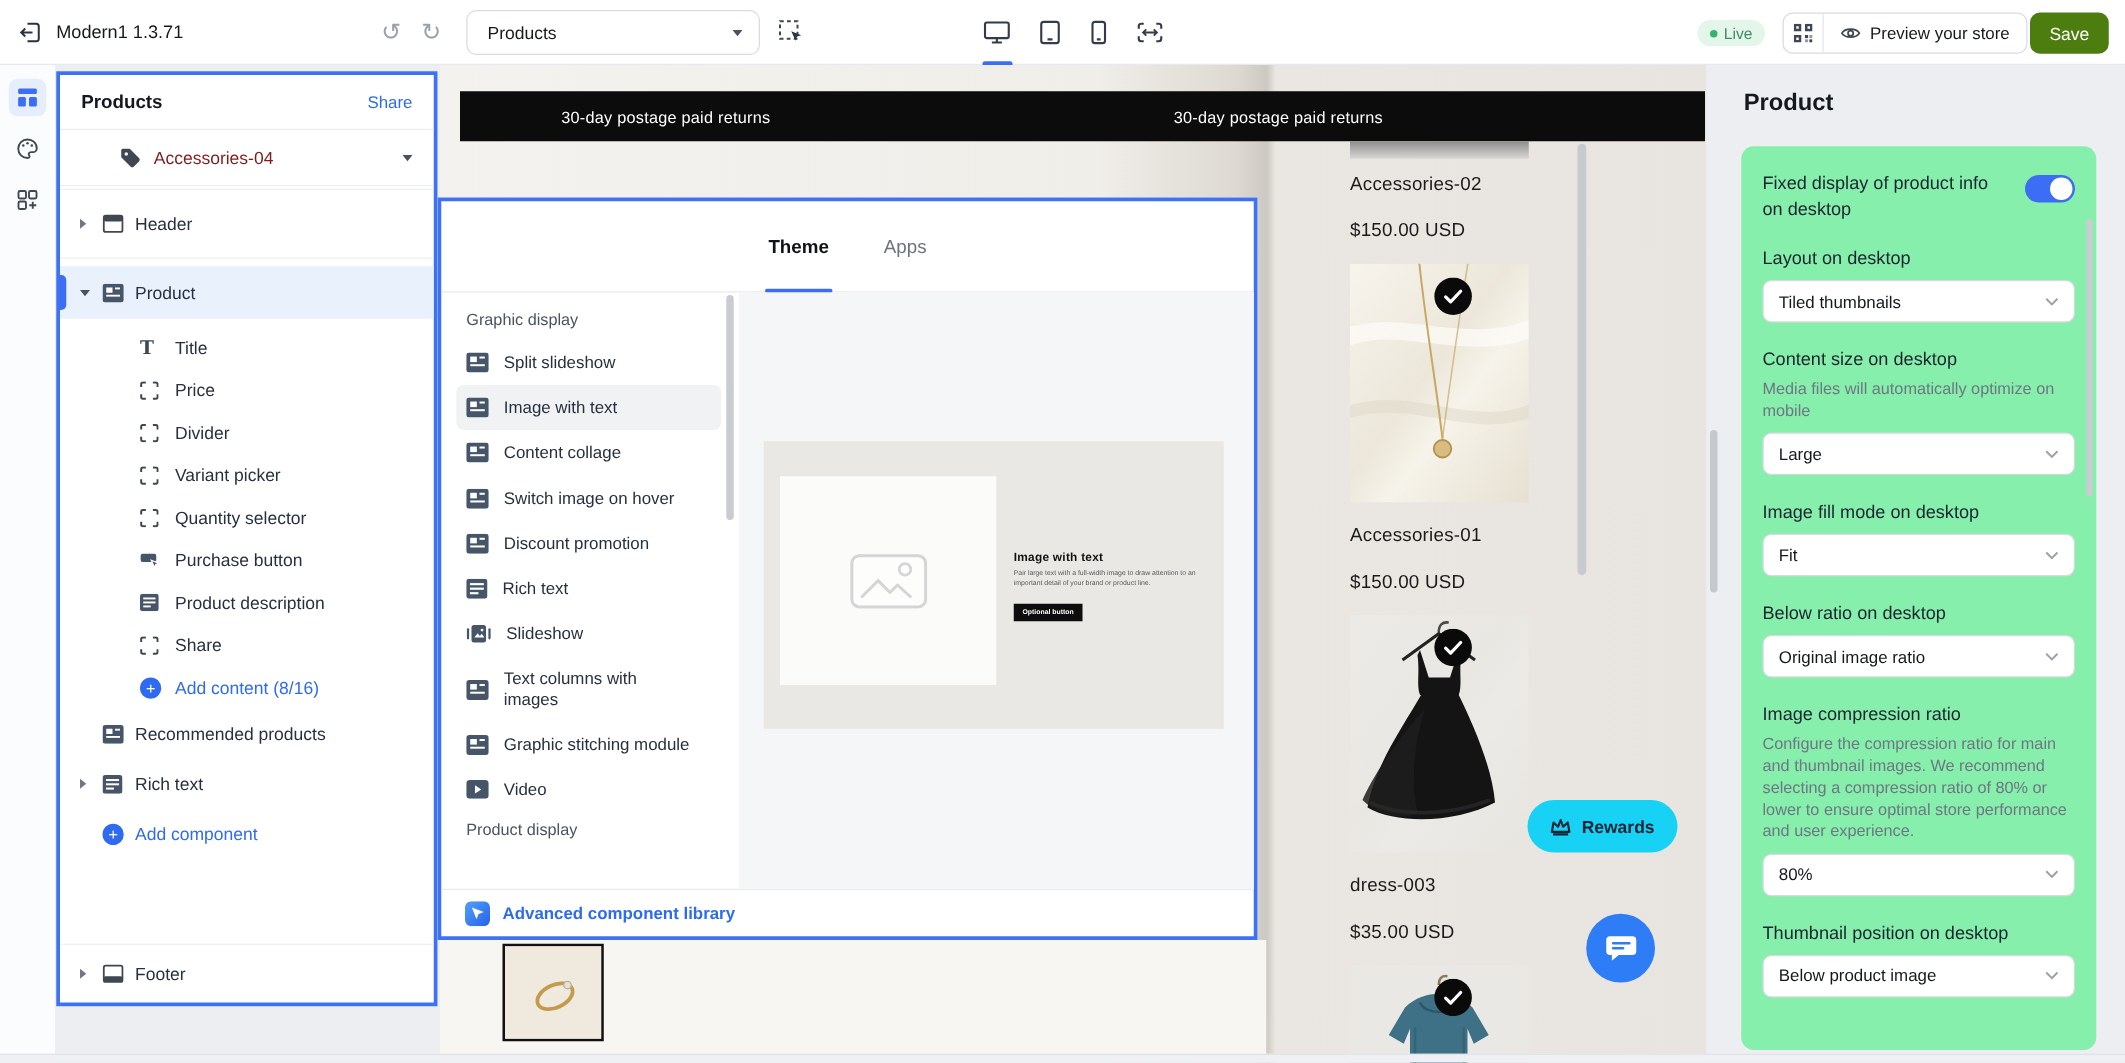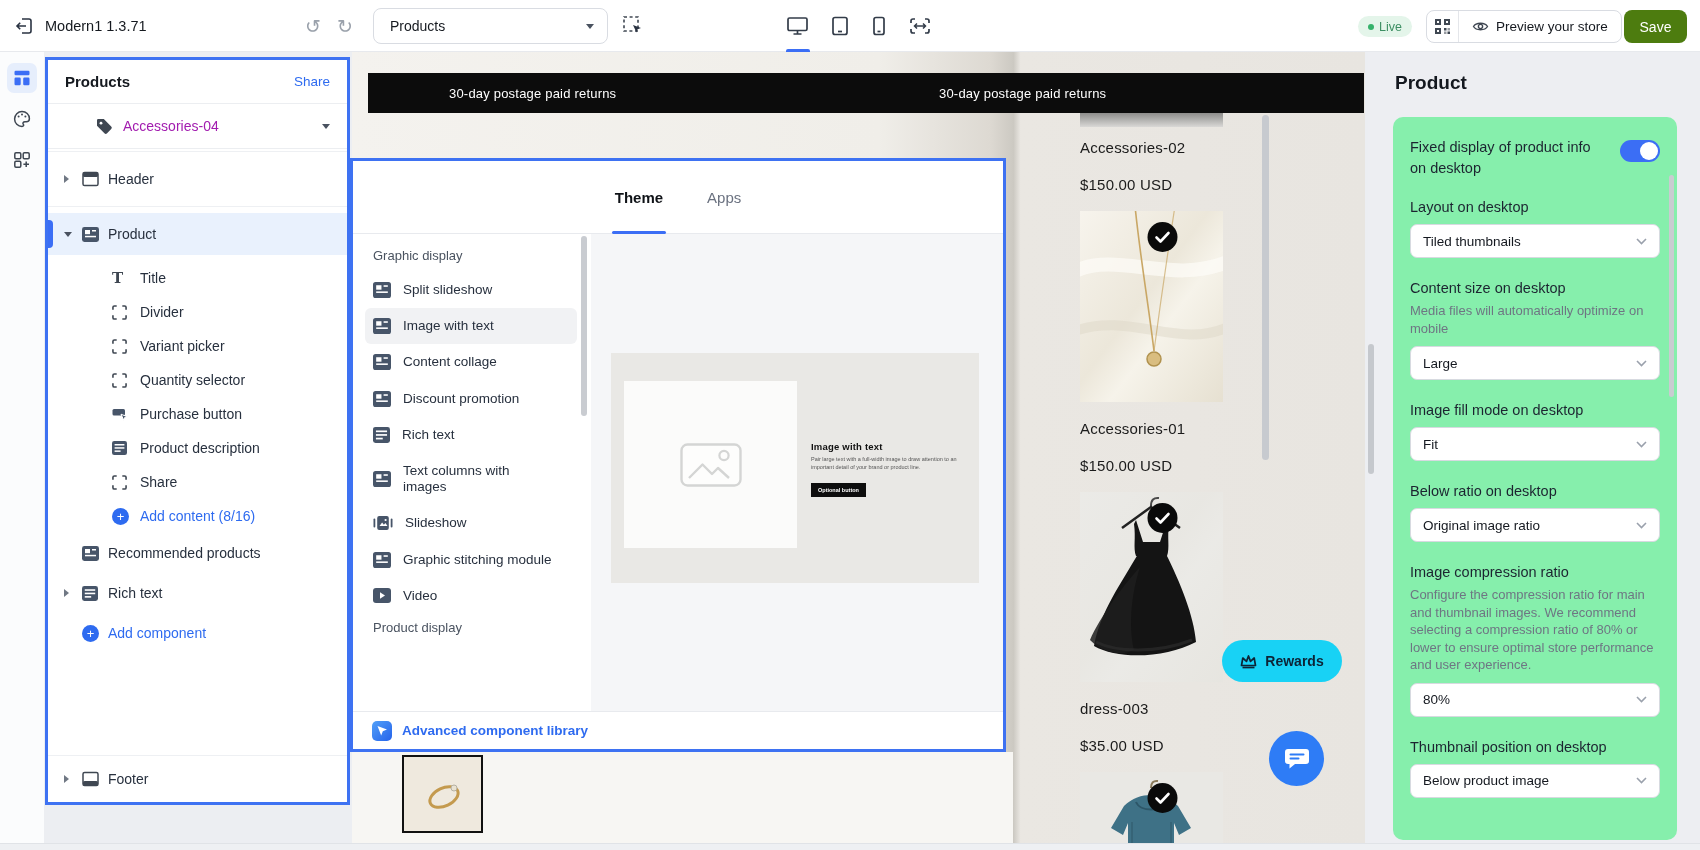--- a/index.html
+++ b/index.html
@@ -28,21 +28,21 @@
   
   .rail { position:absolute; left:0; top:52px; width:44px; height:798px; background:#fbfcfd; z-index:5; }
   .rail-btn { width:30px; height:30px; margin:11px auto 8px; display:flex; align-items:center; justify-content:center; border-radius:7px; }
   .rail-btn.active { background:#e6eefc; }
 
   
   .sidebar { position:absolute; left:45px; top:57px; width:305px; height:748px; background:#fff; border:3px solid #3e72f2; z-index:10; display:flex; flex-direction:column; overflow:hidden; }
   .sb-header { height:44px; min-height:44px; border-bottom:1px solid #eceef1; display:flex; align-items:center; justify-content:space-between; padding:0 17px; }
   .sb-title { font-size:15px; font-weight:bold; color:#15191f; }
   .sb-expand { font-size:13.5px; color:#2e6bf0; cursor:pointer; }
-  .sb-template { height:45px; min-height:45px; border-bottom:1px solid #eceef1; display:flex; align-items:center; gap:10px; padding:0 16px 0 47px; position:relative; font-size:14px; color:#a21caf; }
+  .sb-template { height:45px; min-height:45px; border-bottom:1px solid #eceef1; display:flex; align-items:center; gap:10px; padding:0 16px 0 47px; position:relative; font-size:14px; color:#7f1d1d; }
   .sb-template .caret-d { position:absolute; right:17px; }
   .sb-tree { flex:1; display:flex; flex-direction:column; padding-top:2px; overflow:hidden; }
   .t-row { display:flex; align-items:center; position:relative; padding-left:16px; font-size:14px; color:#27303e; cursor:pointer; }
   .t-row.top { height:42px; min-height:42px; margin:6px 0; }
   .t-row.mid { height:40px; min-height:40px; }
   .t-row.child { height:34px; min-height:34px; padding-left:64px; }
   .t-row.selected { background:#e9f1fd; }
   .sel-tab { position:absolute; left:-1px; top:7px; width:6px; height:28px; background:#3b6ef5; border-radius:0 4px 4px 0; }
   .t-caret { width:18px; display:flex; align-items:center; }
   .t-nocaret { width:18px; }
@@ -272,20 +272,31 @@
             <rect x="3" y="8.8" width="11" height="1.5" fill="#fff"></rect>
             <rect x="10" y="3" width="4" height="1.5" fill="#fff"></rect>
           </svg>
       </span>
       <span>Product</span>
     </div>
 
     <div class="t-row child">
       <span class="t-icon-child serif-t">T</span>
       <span>Title</span>
+    </div>
+    <div class="t-row child">
+      <span class="t-icon-child">
+        <svg width="15" height="15" viewBox="0 0 16 16" fill="none" stroke="#3f4752" stroke-width="1.7">
+            <path d="M1 5V2.5A1.5 1.5 0 0 1 2.5 1H5"></path>
+            <path d="M11 1h2.5A1.5 1.5 0 0 1 15 2.5V5"></path>
+            <path d="M15 11v2.5a1.5 1.5 0 0 1-1.5 1.5H11"></path>
+            <path d="M5 15H2.5A1.5 1.5 0 0 1 1 13.5V11"></path>
+          </svg>
+      </span>
+      <span>Price</span>
     </div>
     <div class="t-row child">
       <span class="t-icon-child">
         <svg width="15" height="15" viewBox="0 0 16 16" fill="none" stroke="#3f4752" stroke-width="1.7">
             <path d="M1 5V2.5A1.5 1.5 0 0 1 2.5 1H5"></path>
             <path d="M11 1h2.5A1.5 1.5 0 0 1 15 2.5V5"></path>
             <path d="M15 11v2.5a1.5 1.5 0 0 1-1.5 1.5H11"></path>
             <path d="M5 15H2.5A1.5 1.5 0 0 1 1 13.5V11"></path>
           </svg>
       </span>
@@ -535,55 +546,66 @@
       </div>
       <div class="m-item">
         <span class="mi">
             <svg width="18" height="16" viewBox="0 0 17 15">
               <rect width="17" height="15" rx="2.4" fill="#475569"></rect>
               <rect x="3" y="3" width="5" height="4.2" fill="#fff"></rect>
               <rect x="3" y="8.8" width="11" height="1.5" fill="#fff"></rect>
               <rect x="10" y="3" width="4" height="1.5" fill="#fff"></rect>
             </svg>
           </span>
+        <span>Switch image on hover</span>
+      </div>
+      <div class="m-item">
+        <span class="mi">
+            <svg width="18" height="16" viewBox="0 0 17 15">
+              <rect width="17" height="15" rx="2.4" fill="#475569"></rect>
+              <rect x="3" y="3" width="5" height="4.2" fill="#fff"></rect>
+              <rect x="3" y="8.8" width="11" height="1.5" fill="#fff"></rect>
+              <rect x="10" y="3" width="4" height="1.5" fill="#fff"></rect>
+            </svg>
+          </span>
         <span>Discount promotion</span>
       </div>
       <div class="m-item">
         <span class="mi">
             <svg width="17" height="16" viewBox="0 0 15 14">
               <rect width="15" height="14" rx="2.2" fill="#475569"></rect>
               <rect x="2.6" y="3" width="9.8" height="1.5" fill="#fff"></rect>
               <rect x="2.6" y="6.2" width="9.8" height="1.5" fill="#fff"></rect>
               <rect x="2.6" y="9.4" width="6" height="1.5" fill="#fff"></rect>
             </svg>
           </span>
         <span>Rich text</span>
-      </div>
-      <div class="m-item">
-        <span class="mi">
-            <svg width="18" height="16" viewBox="0 0 17 15">
-              <rect width="17" height="15" rx="2.4" fill="#475569"></rect>
-              <rect x="3" y="3" width="5" height="4.2" fill="#fff"></rect>
-              <rect x="3" y="8.8" width="11" height="1.5" fill="#fff"></rect>
-              <rect x="10" y="3" width="4" height="1.5" fill="#fff"></rect>
-            </svg>
-          </span>
-        <span style="width:120px;">Text columns with images</span>
       </div>
       <div class="m-item">
         <span class="mi">
             <svg width="20" height="16" viewBox="0 0 20 16">
               <rect x="0.5" y="3.5" width="1.8" height="9" rx=".9" fill="#475569"></rect>
               <rect x="17.7" y="3.5" width="1.8" height="9" rx=".9" fill="#475569"></rect>
               <rect x="4.2" y="1" width="11.6" height="14" rx="2" fill="#475569"></rect>
               <path d="M6.5 11l2.6-3.4 1.8 2.1 1.5-1.8 2.1 3.1z" fill="#fff"></path>
               <circle cx="12.6" cy="5" r="1.1" fill="#fff"></circle>
             </svg>
           </span>
         <span>Slideshow</span>
+      </div>
+      <div class="m-item">
+        <span class="mi">
+            <svg width="18" height="16" viewBox="0 0 17 15">
+              <rect width="17" height="15" rx="2.4" fill="#475569"></rect>
+              <rect x="3" y="3" width="5" height="4.2" fill="#fff"></rect>
+              <rect x="3" y="8.8" width="11" height="1.5" fill="#fff"></rect>
+              <rect x="10" y="3" width="4" height="1.5" fill="#fff"></rect>
+            </svg>
+          </span>
+        <span style="width:120px;">Text columns with images</span>
       </div>
       <div class="m-item">
         <span class="mi">
             <svg width="18" height="16" viewBox="0 0 17 15">
               <rect width="17" height="15" rx="2.4" fill="#475569"></rect>
               <rect x="3" y="3" width="5" height="4.2" fill="#fff"></rect>
               <rect x="3" y="8.8" width="11" height="1.5" fill="#fff"></rect>
               <rect x="10" y="3" width="4" height="1.5" fill="#fff"></rect>
             </svg>
           </span>

